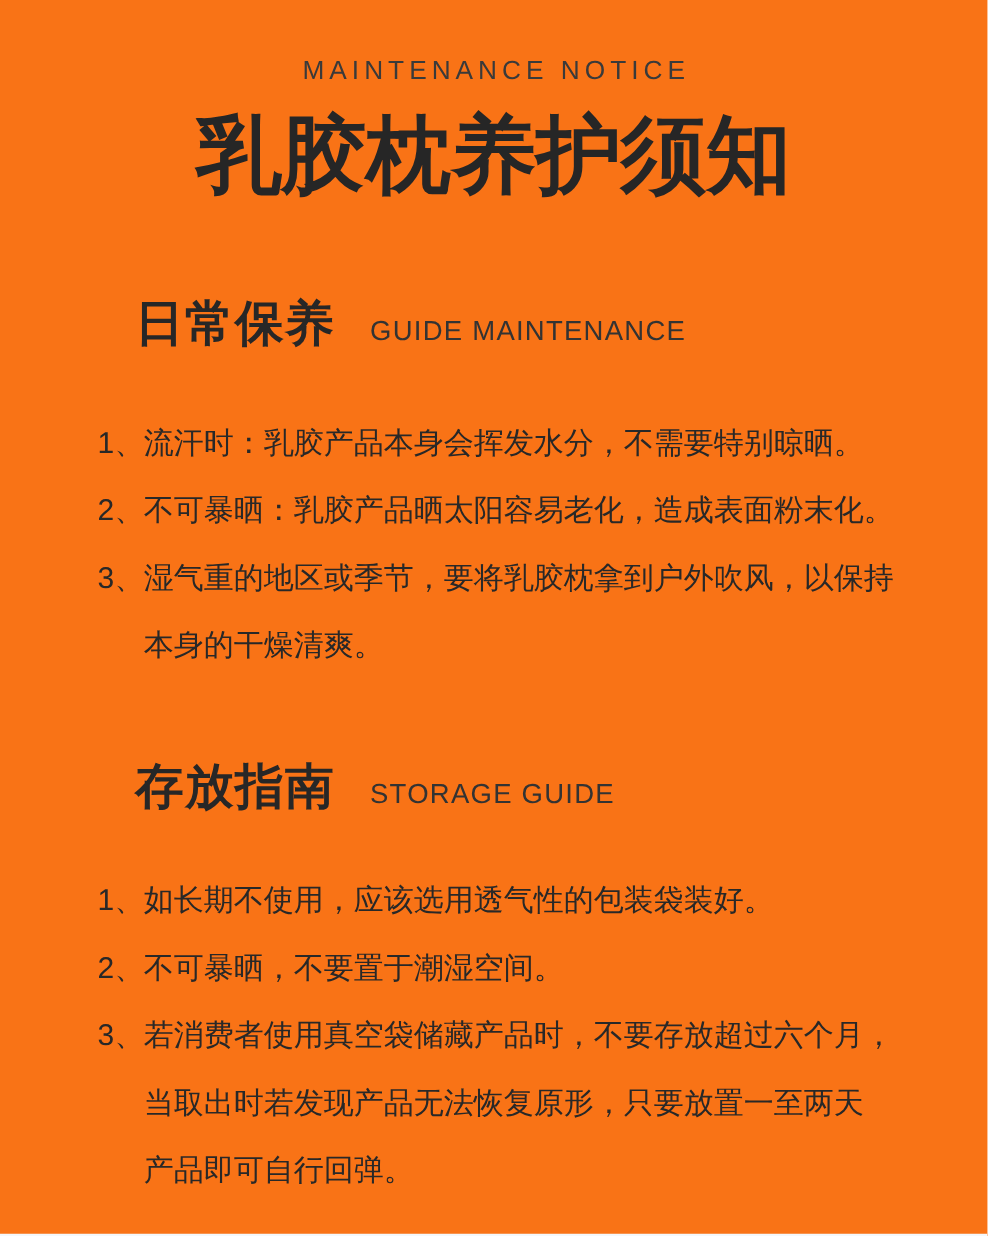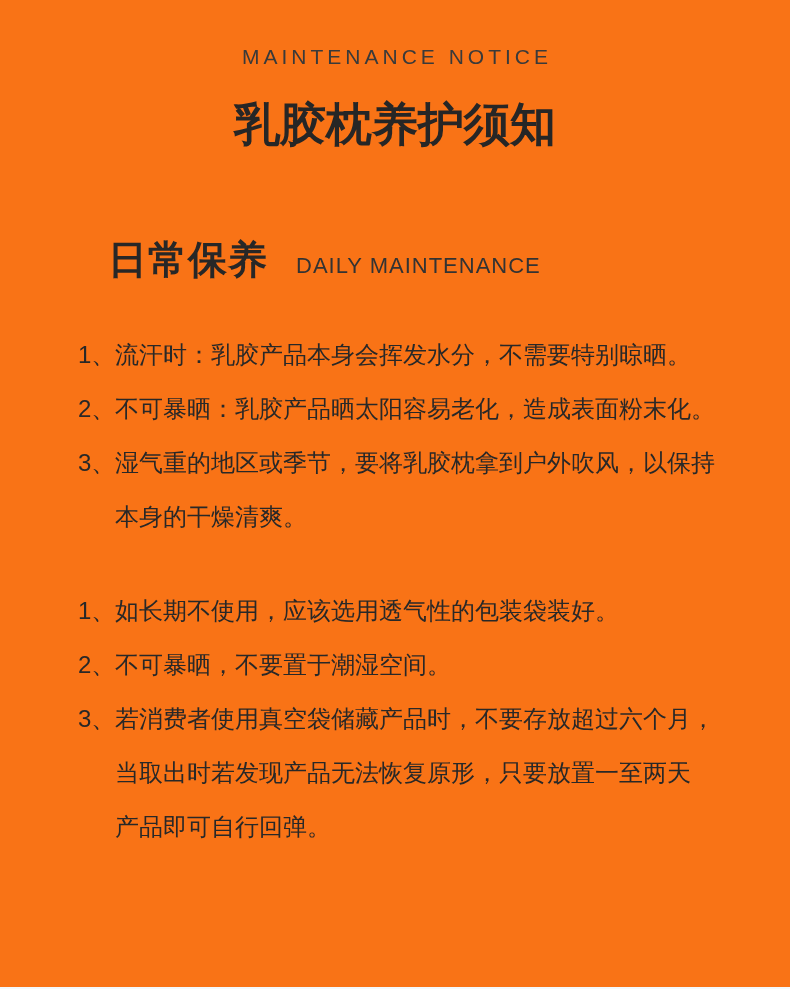--- a/index.html
+++ b/index.html
@@ -26,21 +26,21 @@
     font-size: 21px;
     line-height: 26px;
     letter-spacing: 4px;
     font-weight: 400;
     color: #3a3a3a;
     text-indent: 4px; 
   }
   .main-title {
     margin: 18px 0 0 0;
     text-align: center;
-    font-size: 46px;
+    font-size: 68px;
     line-height: 72px;
     font-weight: 800;
     letter-spacing: 0px;
     color: #262626;
   }
 
   
   .section-heading {
     display: flex;
     align-items: baseline;
@@ -103,39 +103,43 @@
 </head>
 <body>
 
 <div class="page">
 
   <div class="eyebrow">MAINTENANCE NOTICE</div>
   <h1 class="main-title">乳胶枕养护须知</h1>
 
   <div class="section-heading first">
     <span class="zh">日常保养</span>
-    <span class="en">DAILY MAINTENANCE</span>
+    <span class="en">GUIDE MAINTENANCE</span>
   </div>
 
   <div class="notice-list daily">
     <div class="notice-item">
       <span class="num">1、</span>
       <span class="txt">流汗时：乳胶产品本身会挥发水分，不需要特别晾晒。</span>
     </div>
     <div class="notice-item">
       <span class="num">2、</span>
       <span class="txt">不可暴晒：乳胶产品晒太阳容易老化，造成表面粉末化。</span>
     </div>
     <div class="notice-item">
       <span class="num">3、</span>
       <span class="txt">湿气重的地区或季节，要将乳胶枕拿到户外吹风，以保持
 本身的干燥清爽。</span>
     </div>
   </div>
 
+  <div class="section-heading second">
+    <span class="zh">存放指南</span>
+    <span class="en">STORAGE GUIDE</span>
+  </div>
 
   <div class="notice-list storage">
     <div class="notice-item">
       <span class="num">1、</span>
       <span class="txt">如长期不使用，应该选用透气性的包装袋装好。</span>
     </div>
     <div class="notice-item">
       <span class="num">2、</span>
       <span class="txt">不可暴晒，不要置于潮湿空间。</span>
     </div>

